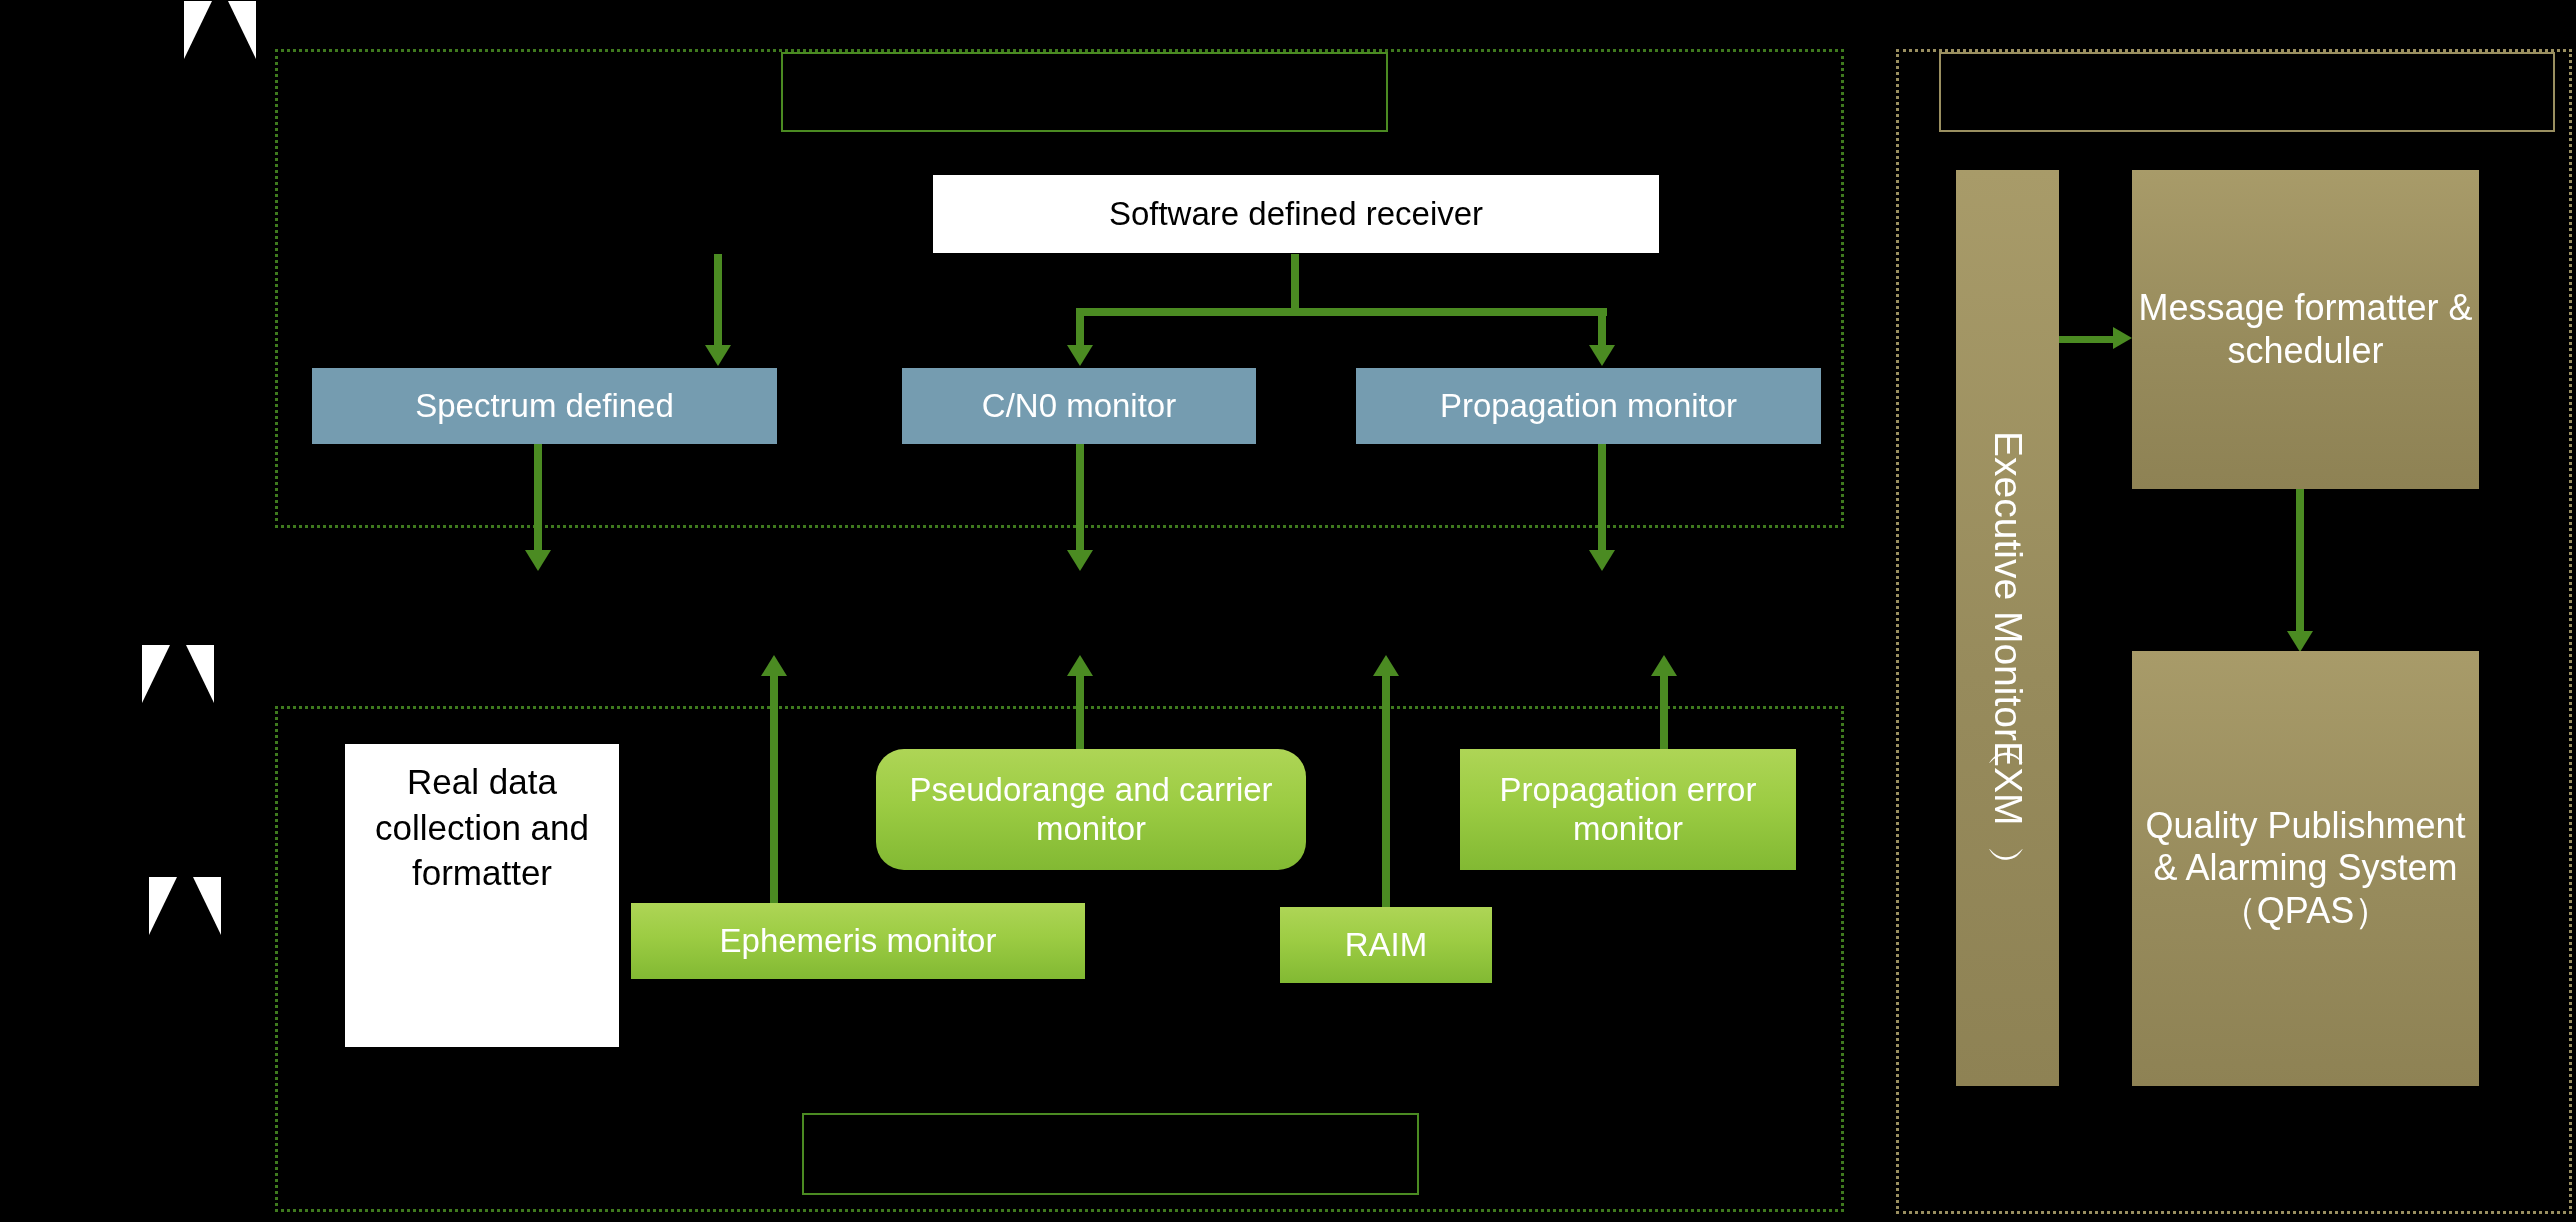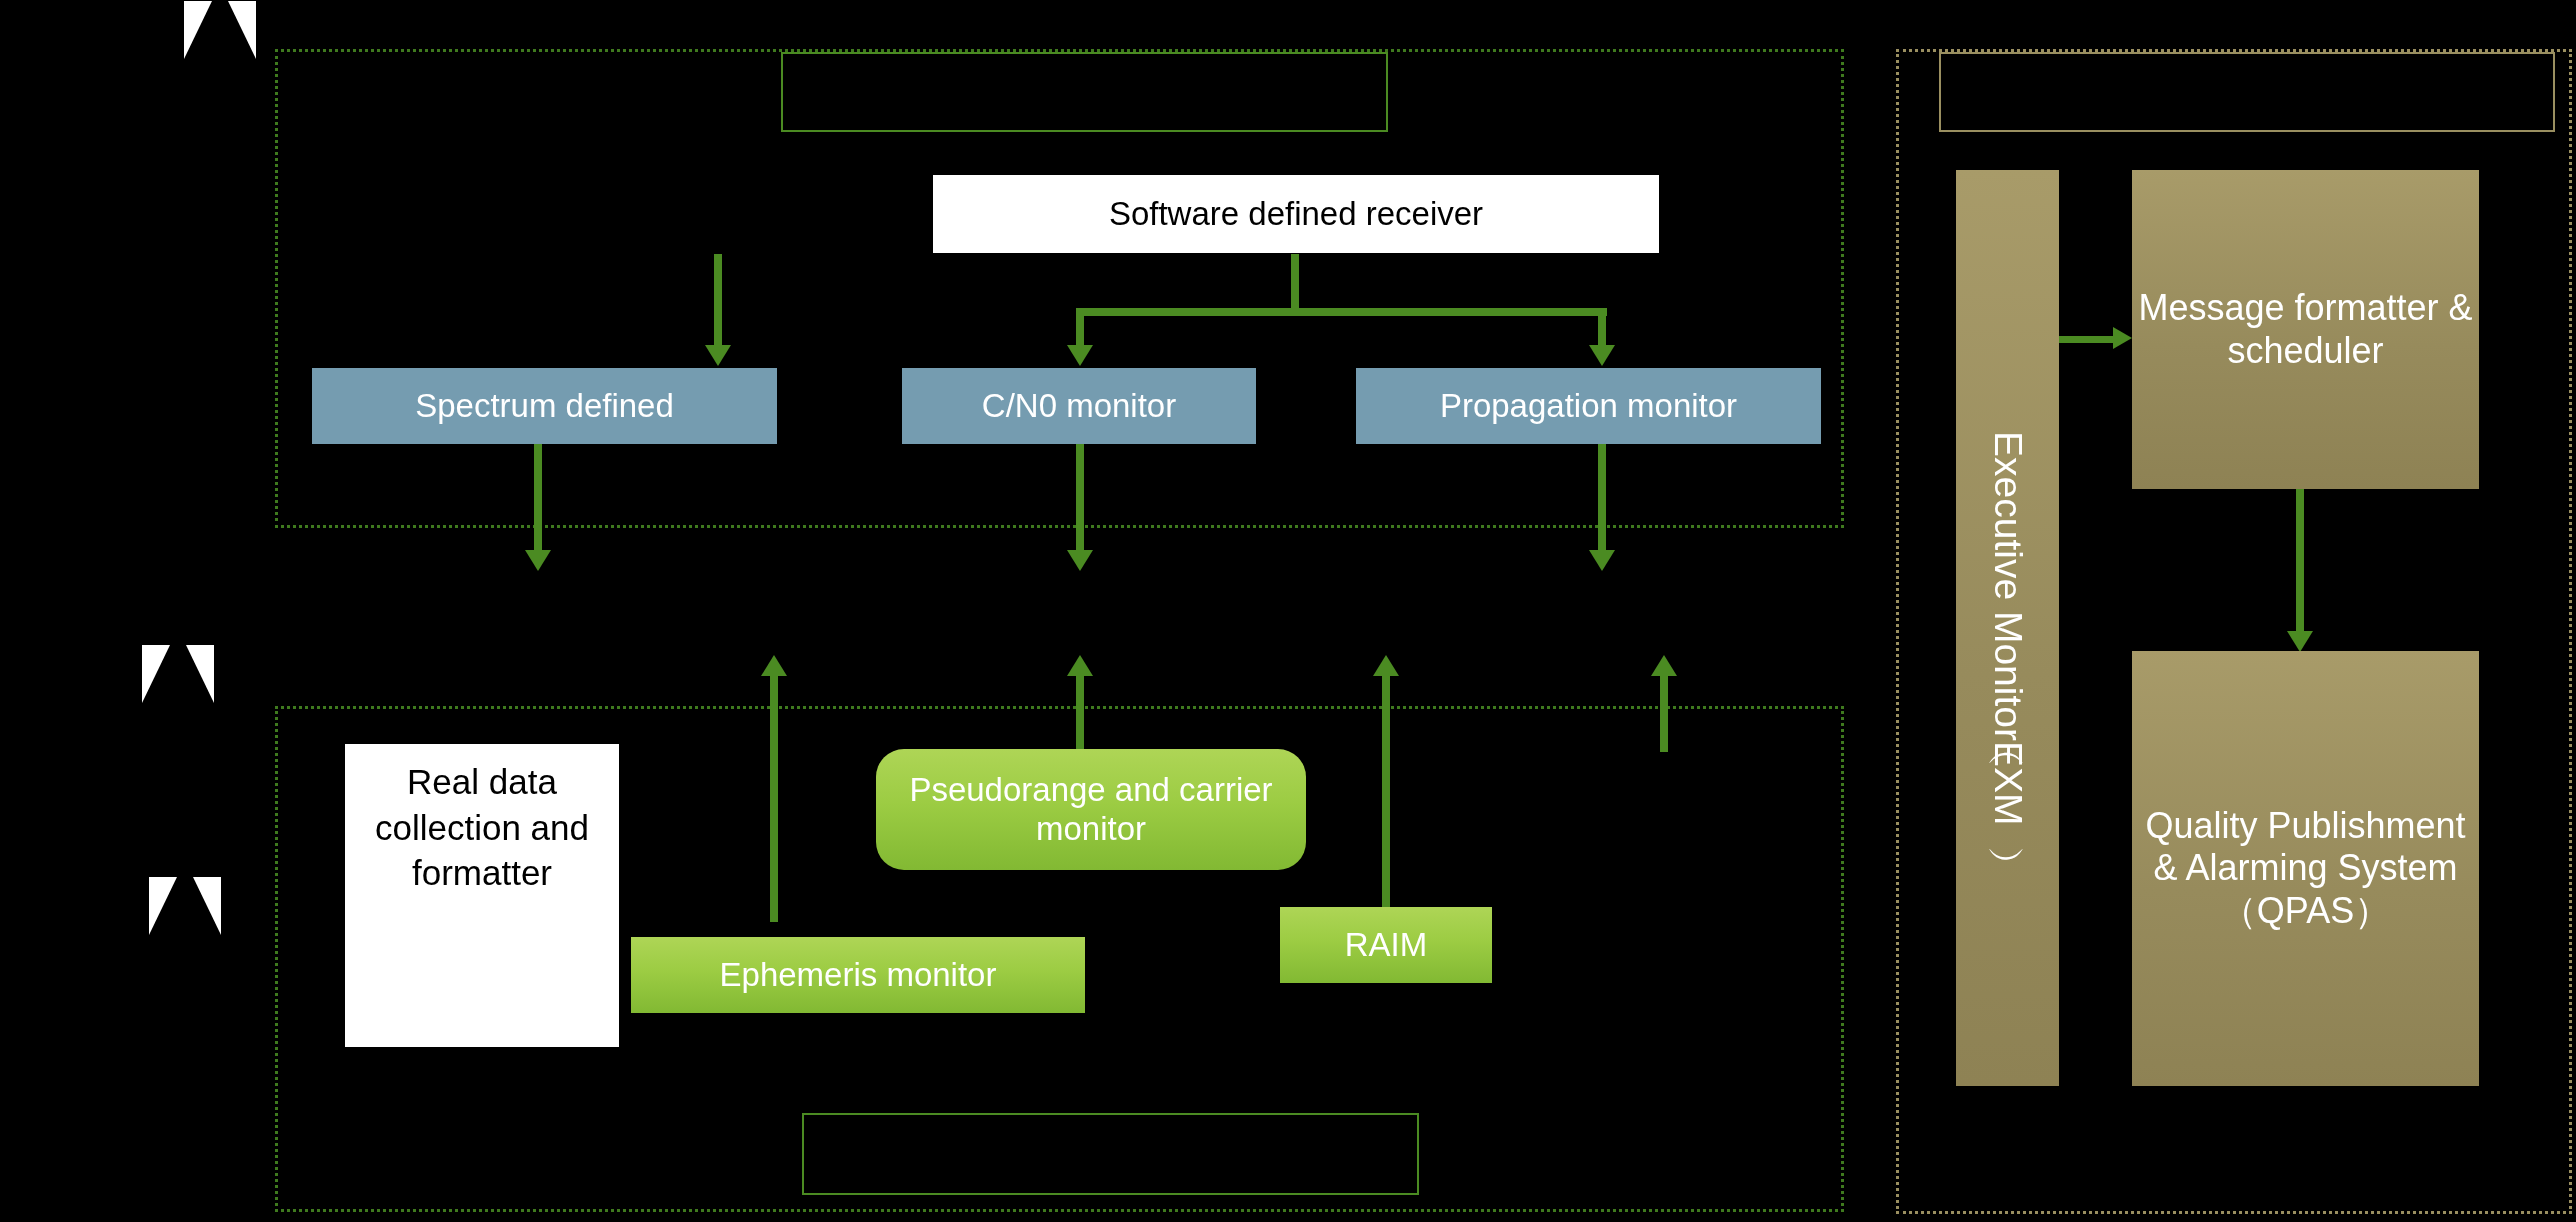--- a/index.html
+++ b/index.html
@@ -186,26 +186,27 @@
   <div class="abs vline" style="left:1382px; top:676px; width:8.3px; height:236px;"></div>
   <div class="abs arrow-up" style="left:1373px; top:655px;"></div>
 
   <div class="abs vline" style="left:1660px; top:676px; width:8.3px; height:76px;"></div>
   <div class="abs arrow-up" style="left:1651px; top:655px;"></div>
 
   <div class="abs node-white" style="left:345px; top:744px; width:274px; height:303px; font-size:35px; color:#000;
               display:flex; align-items:flex-start; justify-content:center; text-align:center;
               line-height:1.30; overflow:hidden; padding-top:15.3px; box-sizing:border-box;">Real data collection and formatter</div>
 
-  <div class="abs node node-green" style="left:631px; top:903px; width:454px; height:76px; font-size:33px;margin-top:34px;">Ephemeris monitor</div>
+  <div class="abs node node-green" style="left:631px; top:903px; width:454px; height:76px; font-size:33px;">Ephemeris monitor</div>
 
   <div class="abs node node-green" style="left:876px; top:749px; width:430px; height:121px; font-size:33px;border-radius:28px;">Pseudorange and carrier  monitor</div>
 
   <div class="abs node node-green" style="left:1280px; top:907px; width:212px; height:76px; font-size:33px;">RAIM</div>
 
+  <div class="abs node node-green" style="left:1460px; top:749px; width:336px; height:121px; font-size:33px;">Propagation error monitor</div>
 
   <div class="abs solid-green-box" style="left:802px; top:1113px; width:617px; height:82px;"></div>
 
   <div class="abs group-right-outer" style="left:1896px; top:49px; width:676px; height:1165px;"></div>
 
   <div class="abs solid-brown-box" style="left:1939px; top:52px; width:616px; height:80px;"></div>
 
   <div class="abs node node-brown vertical-text" style="left:1956px; top:170px; width:103px; height:916px; font-size:39px;">Executive Monitor（EXM）</div>
 
   <div class="abs hline" style="left:2059px; top:336px; width:57px; height:7px;"></div>

